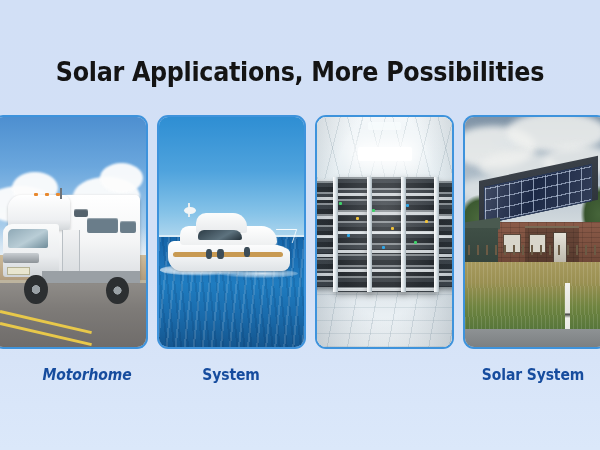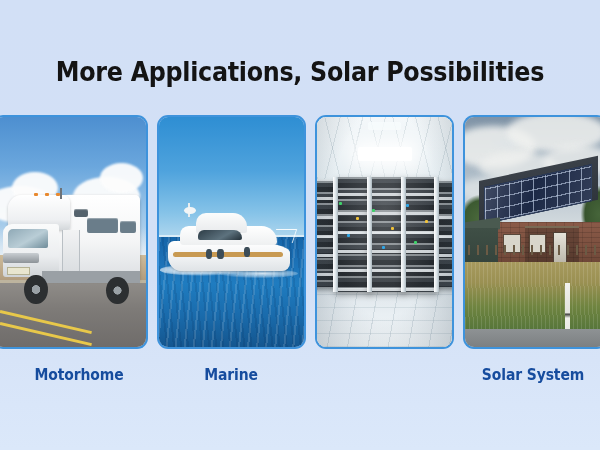--- a/index.html
+++ b/index.html
@@ -78,21 +78,21 @@
     position: absolute;
     top: 0;
     text-align: center;
     font-size: 15.5px;
     font-weight: bold;
     color: #164c9e;
     letter-spacing: -0.1px;
     white-space: nowrap;
     font-family: "DejaVu Sans Condensed", "DejaVu Sans", "Liberation Sans", sans-serif;
   }
-  .label-1 { left: 4px;   width: 150px; }
+  .label-1 { left: 12px;   width: 150px; font-style: italic; }
   .label-2 { left: 155px; width: 152px; }
   .label-3 { left: 312px; width: 144px; }
   .label-4 { left: 460px; width: 146px; }
 
   
   .mh-sky {
     position: absolute; left: 0; top: 0; width: 100%; height: 62%;
     background: linear-gradient(180deg, #4d8fd0 0%, #6ba7dd 35%, #9cc6e9 68%, #c8ddee 100%);
   }
   .mh-cloud {
@@ -455,21 +455,21 @@
   .sol-post {
     position: absolute; left: 71%; bottom: 6%; width: 3.5%; height: 22%;
     background: linear-gradient(180deg, #f2f2ee 0%, #e2e2dc 60%, #3b3b38 62%, #f0f0ea 70%, #e8e8e2 100%);
   }
 </style>
 </head>
 <body>
 
 <div class="page">
 
-  <div class="title">More Applications, Solar Possibilities</div>
+  <div class="title">Solar Applications, More Possibilities</div>
 
   <div class="cards">
 
     <div class="card card-1">
       <div class="card-art">
         <div class="mh-sky"></div>
         <div class="mh-cloud mh-c1"></div>
         <div class="mh-cloud mh-c2"></div>
         <div class="mh-cloud mh-c3"></div>
         <div class="mh-cloud mh-c4"></div>
@@ -584,17 +584,17 @@
         <div class="sol-grass"></div>
         <div class="sol-post"></div>
         <div class="sol-road"></div>
       </div>
     </div>
 
   </div>
 
   <div class="labels">
     <div class="label label-1">Motorhome</div>
-    <div class="label label-2">Marine</div>
+    <div class="label label-2">System</div>
     <div class="label label-4">Solar System</div>
   </div>
 
 </div>
 
 </body></html>

